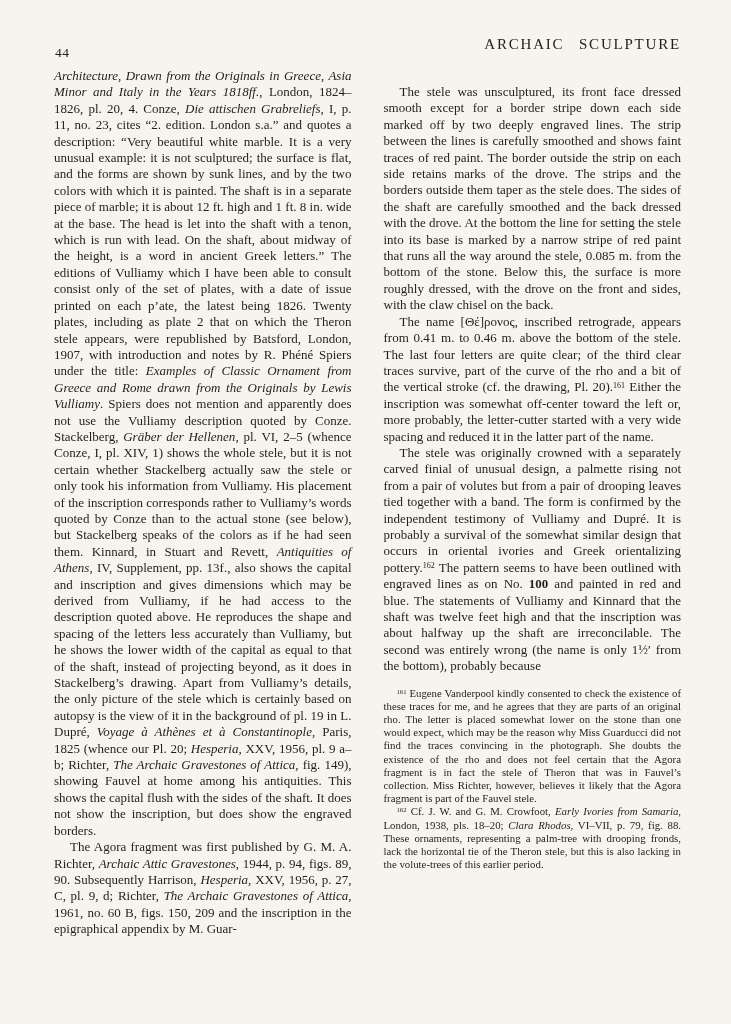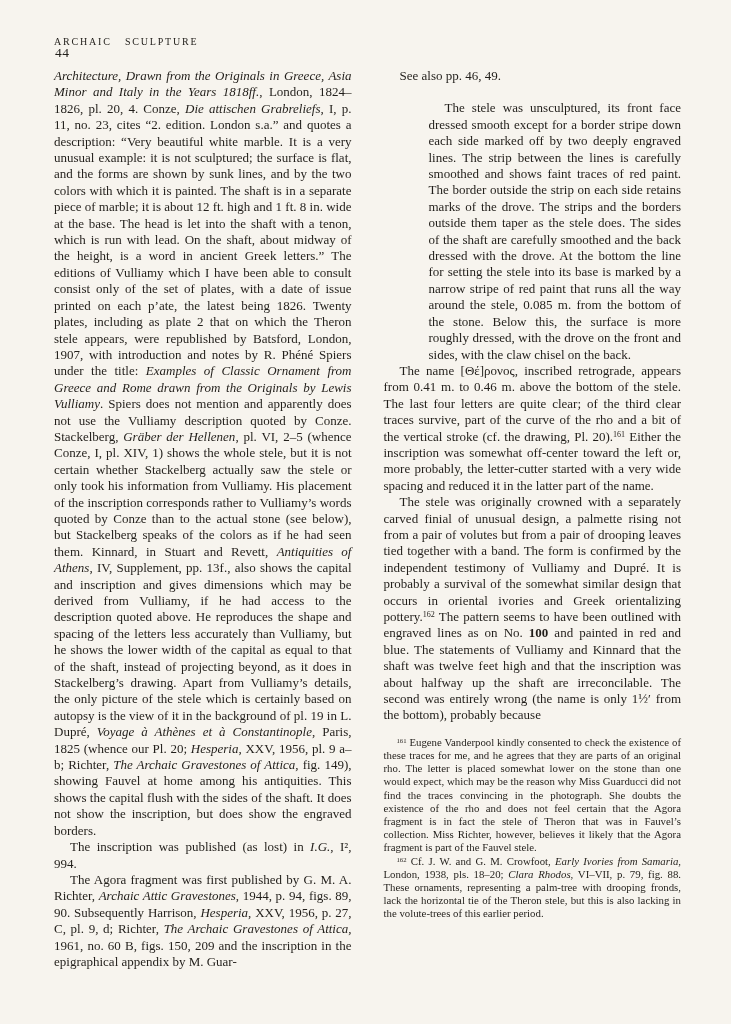--- a/index.html
+++ b/index.html
@@ -17,37 +17,37 @@
   }
   .page-header {
     position: relative;
     height: 18px;
     margin-bottom: 14px;
     font-size: 13.5px;
   }
   .page-number { position: absolute; left: 1px; top: 9px; letter-spacing: 0.5px; }
   .running-title {
     position: absolute; left: 0; right: 0; top: 0;
-    text-align: left;
+    text-align: right;
     letter-spacing: 1.8px;
     word-spacing: 9px;
-    font-size: 10px;
+    font-size: 15px;
   }
   .columns { display: flex; gap: 32px; }
   .column {
     width: 304px;
     text-align: justify;
     font-size: 13px;
     line-height: 16.4px;
     hyphens: auto;
     -webkit-hyphens: auto;
   }
   .para { margin: 0; }
   .indent { text-indent: 16px; }
-  .space-before { margin-top: 16px; margin-left: 45px; }
+  .space-before { margin-top: 16px; }
   .footnotes { margin-top: 12px; }
   .footnote {
     margin: 0;
     font-size: 10.8px;
     line-height: 13.2px;
     text-indent: 13px;
     text-align: justify;
     hyphens: auto;
     -webkit-hyphens: auto;
   }
@@ -64,25 +64,23 @@
 <body>
 
 <div class="page">
   <header class="page-header">
     <span class="page-number">44</span>
     <span class="running-title">ARCHAIC SCULPTURE</span>
   </header>
   <main class="columns">
     <section class="column">
       <p class="para"><span style="font-style: italic;">Architecture, Drawn from the Originals in Greece, Asia Minor and Italy in the Years 1818ff.</span>, London, 1824–1826, pl. 20, 4. Conze, <span style="font-style: italic;">Die attischen Grabreliefs</span>, I, p. 11, no. 23, cites “2. edition. London s.a.” and quotes a description: “Very beautiful white marble. It is a very unusual example: it is not sculptured; the surface is flat, and the forms are shown by sunk lines, and by the two colors with which it is painted. The shaft is in a separate piece of marble; it is about 12 ft. high and 1 ft. 8 in. wide at the base. The head is let into the shaft with a tenon, which is run with lead. On the shaft, about midway of the height, is a word in ancient Greek letters.” The editions of Vulliamy which I have been able to consult consist only of the set of plates, with a date of issue printed on each p’ate, the latest being 1826. Twenty plates, including as plate 2 that on which the Theron stele appears, were republished by Batsford, London, 1907, with introduction and notes by R. Phéné Spiers under the title: <span style="font-style: italic;">Examples of Classic Ornament from Greece and Rome drawn from the Originals by Lewis Vulliamy</span>. Spiers does not mention and apparently does not use the Vulliamy description quoted by Conze. Stackelberg, <span style="font-style: italic;">Gräber der Hellenen</span>, pl. VI, 2–5 (whence Conze, I, pl. XIV, 1) shows the whole stele, but it is not certain whether Stackelberg actually saw the stele or only took his information from Vulliamy. His placement of the inscription corresponds rather to Vulliamy’s words quoted by Conze than to the actual stone (see below), but Stackelberg speaks of the colors as if he had seen them. Kinnard, in Stuart and Revett, <span style="font-style: italic;">Antiquities of Athens</span>, IV, Supplement, pp. 13f., also shows the capital and inscription and gives dimensions which may be derived from Vulliamy, if he had access to the description quoted above. He reproduces the shape and spacing of the letters less accurately than Vulliamy, but he shows the lower width of the capital as equal to that of the shaft, instead of projecting beyond, as it does in Stackelberg’s drawing. Apart from Vulliamy’s details, the only picture of the stele which is certainly based on autopsy is the view of it in the background of pl. 19 in L. Dupré, <span style="font-style: italic;">Voyage à Athènes et à Constantinople</span>, Paris, 1825 (whence our Pl. 20; <span style="font-style: italic;">Hesperia</span>, XXV, 1956, pl. 9 a–b; Richter, <span style="font-style: italic;">The Archaic Gravestones of Attica</span>, fig. 149), showing Fauvel at home among his antiquities. This shows the capital flush with the sides of the shaft. It does not show the inscription, but does show the engraved borders.</p>
-      <p class="para indent">The inscription was published (as lost) in <span style="font-style: italic;">I.G.</span>, I², 994.</p>
       <p class="para indent">The Agora fragment was first published by G. M. A. Richter, <span style="font-style: italic;">Archaic Attic Gravestones</span>, 1944, p. 94, figs. 89, 90. Subsequently Harrison, <span style="font-style: italic;">Hesperia</span>, XXV, 1956, p. 27, C, pl. 9, d; Richter, <span style="font-style: italic;">The Archaic Gravestones of Attica</span>, 1961, no. 60 B, figs. 150, 209 and the inscription in the epigraphical appendix by M. Guar-</p>
     </section>
     <section class="column">
-      <p class="para indent">See also pp. 46, 49.</p>
       <p class="para indent space-before">The stele was unsculptured, its front face dressed smooth except for a border stripe down each side marked off by two deeply engraved lines. The strip between the lines is carefully smoothed and shows faint traces of red paint. The border outside the strip on each side retains marks of the drove. The strips and the borders outside them taper as the stele does. The sides of the shaft are carefully smoothed and the back dressed with the drove. At the bottom the line for setting the stele into its base is marked by a narrow stripe of red paint that runs all the way around the stele, 0.085 m. from the bottom of the stone. Below this, the surface is more roughly dressed, with the drove on the front and sides, with the claw chisel on the back.</p>
       <p class="para indent">The name [Θέ]ρονος, inscribed retrograde, appears from 0.41 m. to 0.46 m. above the bottom of the stele. The last four letters are quite clear; of the third clear traces survive, part of the curve of the rho and a bit of the vertical stroke (cf. the drawing, Pl. 20).<sup>161</sup> Either the inscription was somewhat off-center toward the left or, more probably, the letter-cutter started with a very wide spacing and reduced it in the latter part of the name.</p>
       <p class="para indent">The stele was originally crowned with a separately carved finial of unusual design, a palmette rising not from a pair of volutes but from a pair of drooping leaves tied together with a band. The form is confirmed by the independent testimony of Vulliamy and Dupré. It is probably a survival of the somewhat similar design that occurs in oriental ivories and Greek orientalizing pottery.<sup>162</sup> The pattern seems to have been outlined with engraved lines as on No. <span style="font-weight: bold;">100</span> and painted in red and blue. The statements of Vulliamy and Kinnard that the shaft was twelve feet high and that the inscription was about halfway up the shaft are irreconcilable. The second was entirely wrong (the name is only 1½′ from the bottom), probably because</p>
       <div class="footnotes">
         <p class="footnote"><sup>161</sup> Eugene Vanderpool kindly consented to check the existence of these traces for me, and he agrees that they are parts of an original rho. The letter is placed somewhat lower on the stone than one would expect, which may be the reason why Miss Guarducci did not find the traces convincing in the photograph. She doubts the existence of the rho and does not feel certain that the Agora fragment is in fact the stele of Theron that was in Fauvel’s collection. Miss Richter, however, believes it likely that the Agora fragment is part of the Fauvel stele.</p>
         <p class="footnote"><sup>162</sup> Cf. J. W. and G. M. Crowfoot, <span style="font-style: italic;">Early Ivories from Samaria</span>, London, 1938, pls. 18–20; <span style="font-style: italic;">Clara Rhodos</span>, VI–VII, p. 79, fig. 88. These ornaments, representing a palm-tree with drooping fronds, lack the horizontal tie of the Theron stele, but this is also lacking in the volute-trees of this earlier period.</p>
       </div>
     </section>
   </main>
 </div>

